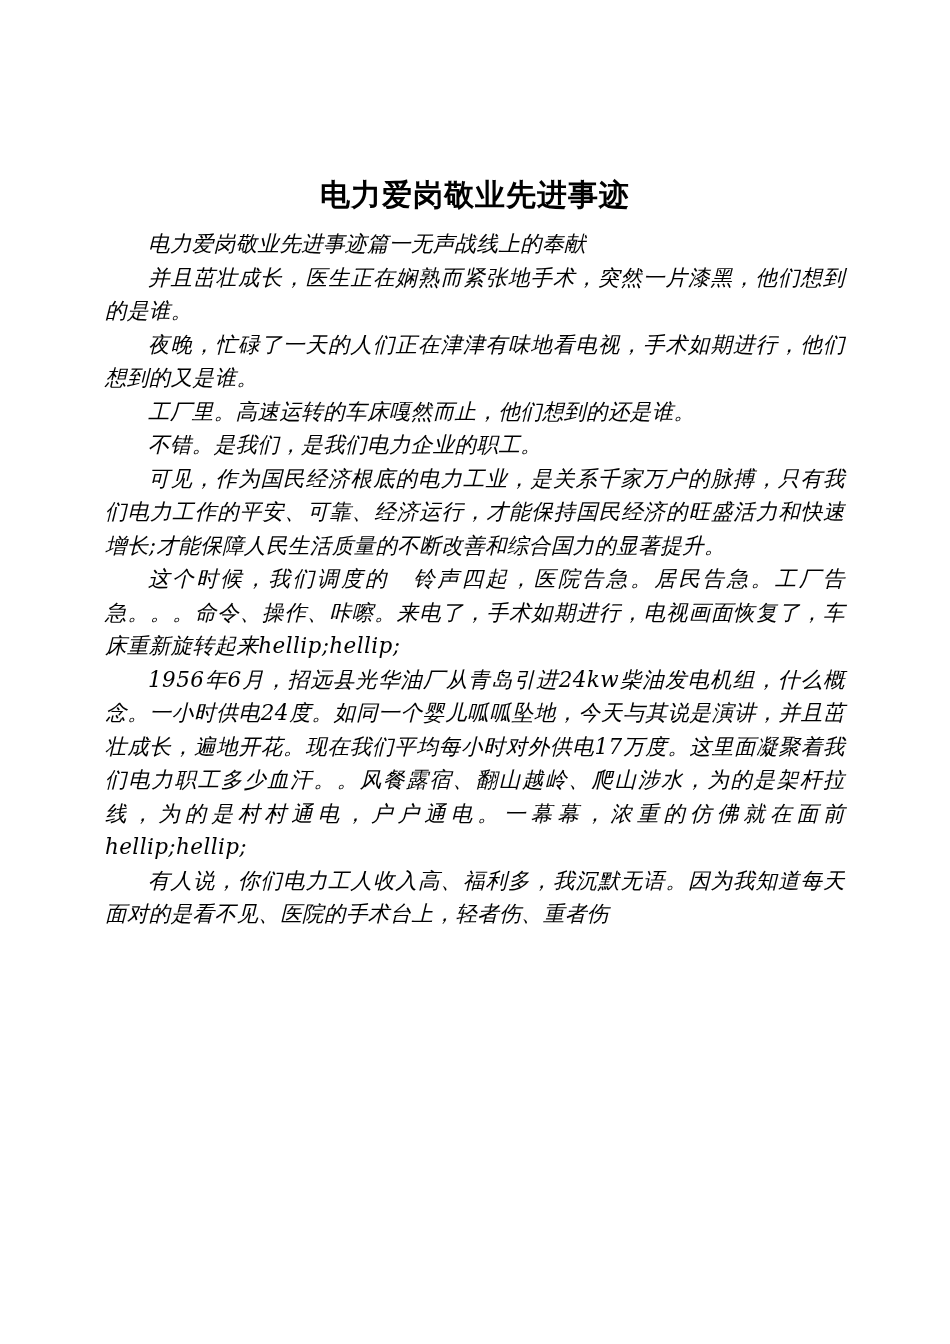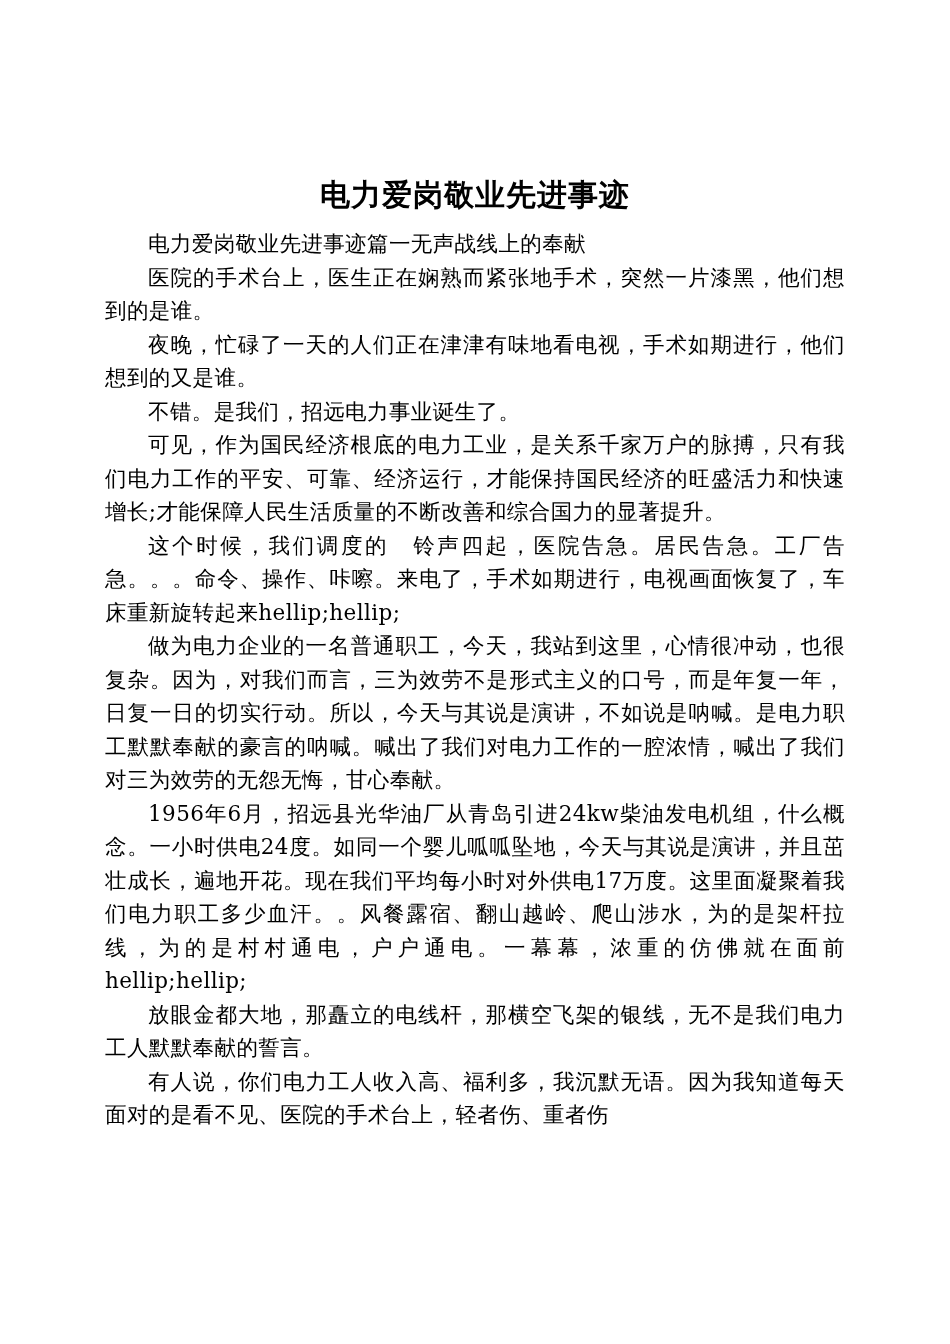--- a/index.html
+++ b/index.html
@@ -34,32 +34,32 @@
     font-family: "DejaVu Serif", "Liberation Serif", serif;
     font-size: 21.5px;
     line-height: 33.5px;
     text-align: justify;
     text-justify: inter-ideograph;
     letter-spacing: 0.4px;
   }
   .body-text p {
     margin: 0;
     text-indent: 2em;
+    font-style: italic;
   }
 </style>
 </head>
 <body>
 
 <div class="page">
   <h1 class="doc-title">电力爱岗敬业先进事迹</h1>
   <div class="body-text">
     <p>电力爱岗敬业先进事迹篇一无声战线上的奉献</p>
-    <p>医院的手术台上，医生正在娴熟而紧张地手术，突然一片漆黑，他们想到的是谁。</p>
+    <p>并且茁壮成长，医生正在娴熟而紧张地手术，突然一片漆黑，他们想到的是谁。</p>
     <p>夜晚，忙碌了一天的人们正在津津有味地看电视，手术如期进行，他们想到的又是谁。</p>
-    <p>不错。是我们，招远电力事业诞生了。</p>
+    <p>工厂里。高速运转的车床嘎然而止，他们想到的还是谁。</p>
+    <p>不错。是我们，是我们电力企业的职工。</p>
     <p>可见，作为国民经济根底的电力工业，是关系千家万户的脉搏，只有我们电力工作的平安、可靠、经济运行，才能保持国民经济的旺盛活力和快速增长;才能保障人民生活质量的不断改善和综合国力的显著提升。</p>
     <p>这个时候，我们调度的　铃声四起，医院告急。居民告急。工厂告急。。。命令、操作、咔嚓。来电了，手术如期进行，电视画面恢复了，车床重新旋转起来hellip;hellip;</p>
-    <p>做为电力企业的一名普通职工，今天，我站到这里，心情很冲动，也很复杂。因为，对我们而言，三为效劳不是形式主义的口号，而是年复一年，日复一日的切实行动。所以，今天与其说是演讲，不如说是呐喊。是电力职工默默奉献的豪言的呐喊。喊出了我们对电力工作的一腔浓情，喊出了我们对三为效劳的无怨无悔，甘心奉献。</p>
     <p>1956年6月，招远县光华油厂从青岛引进24kw柴油发电机组，什么概念。一小时供电24度。如同一个婴儿呱呱坠地，今天与其说是演讲，并且茁壮成长，遍地开花。现在我们平均每小时对外供电17万度。这里面凝聚着我们电力职工多少血汗。。风餐露宿、翻山越岭、爬山涉水，为的是架杆拉线，为的是村村通电，户户通电。一幕幕，浓重的仿佛就在面前hellip;hellip;</p>
-    <p>放眼金都大地，那矗立的电线杆，那横空飞架的银线，无不是我们电力工人默默奉献的誓言。</p>
     <p>有人说，你们电力工人收入高、福利多，我沉默无语。因为我知道每天面对的是看不见、医院的手术台上，轻者伤、重者伤</p>
   </div>
 </div>
 
 </body></html>

